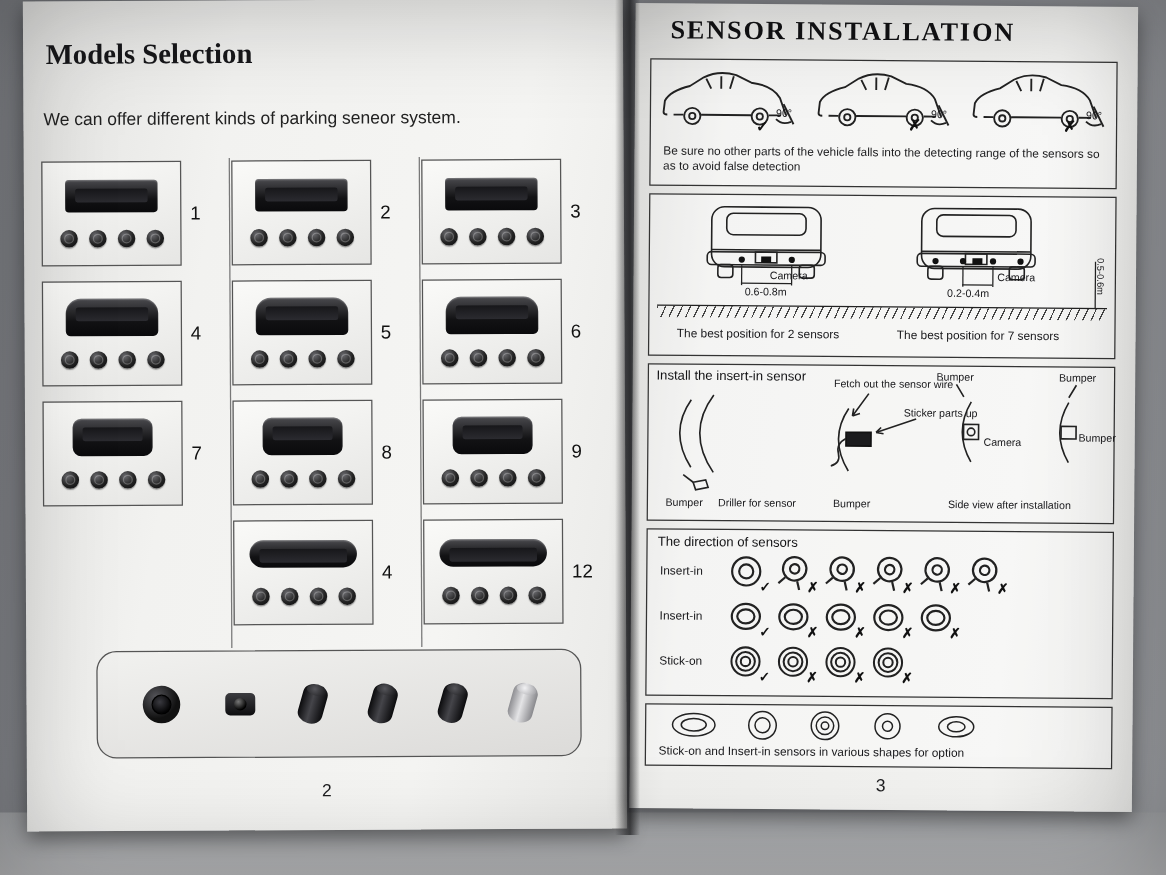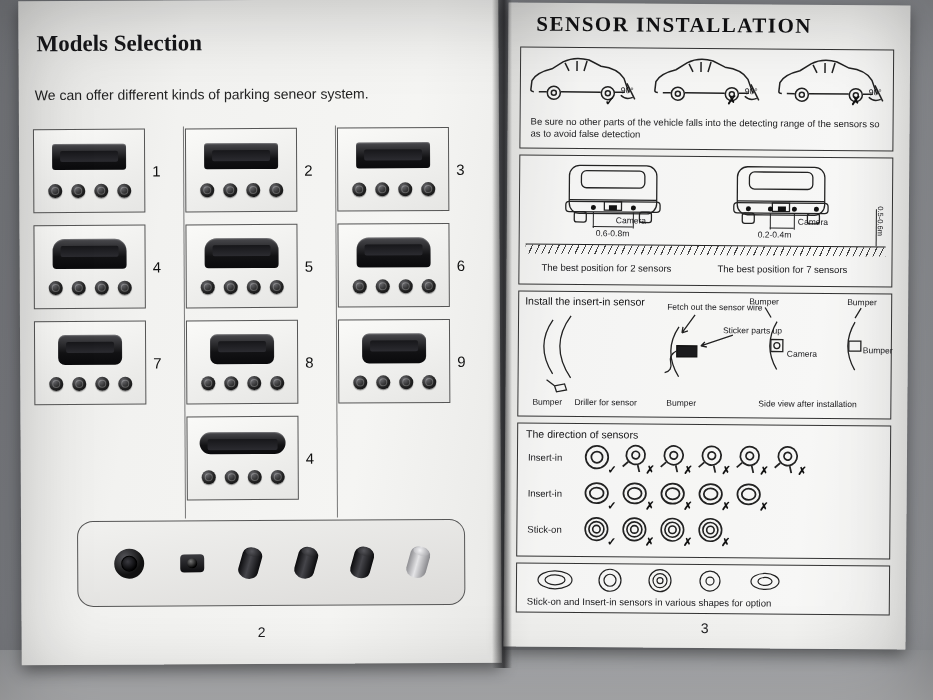--- a/index.html
+++ b/index.html
@@ -283,20 +283,32 @@
           <div class="display"></div>
           <div class="sensors">
               <span class="sensor"></span>
               <span class="sensor"></span>
               <span class="sensor"></span>
               <span class="sensor"></span>
             </div>
         </div>
         <span class="num">9</span>
       </div>
+      <div class="cell r4">
+        <div class="art">
+          <div class="display"></div>
+          <div class="sensors">
+              <span class="sensor"></span>
+              <span class="sensor"></span>
+              <span class="sensor"></span>
+              <span class="sensor"></span>
+            </div>
+        </div>
+        <span class="num">12</span>
+      </div>
     </div>
 
     <div class="showcase">
       <span class="p-ring"></span>
       <span class="p-cam"></span>
       <span class="p-cyl"></span>
       <span class="p-cyl"></span>
       <span class="p-cyl"></span>
       <span class="p-cyl p-silver"></span>
     </div>

